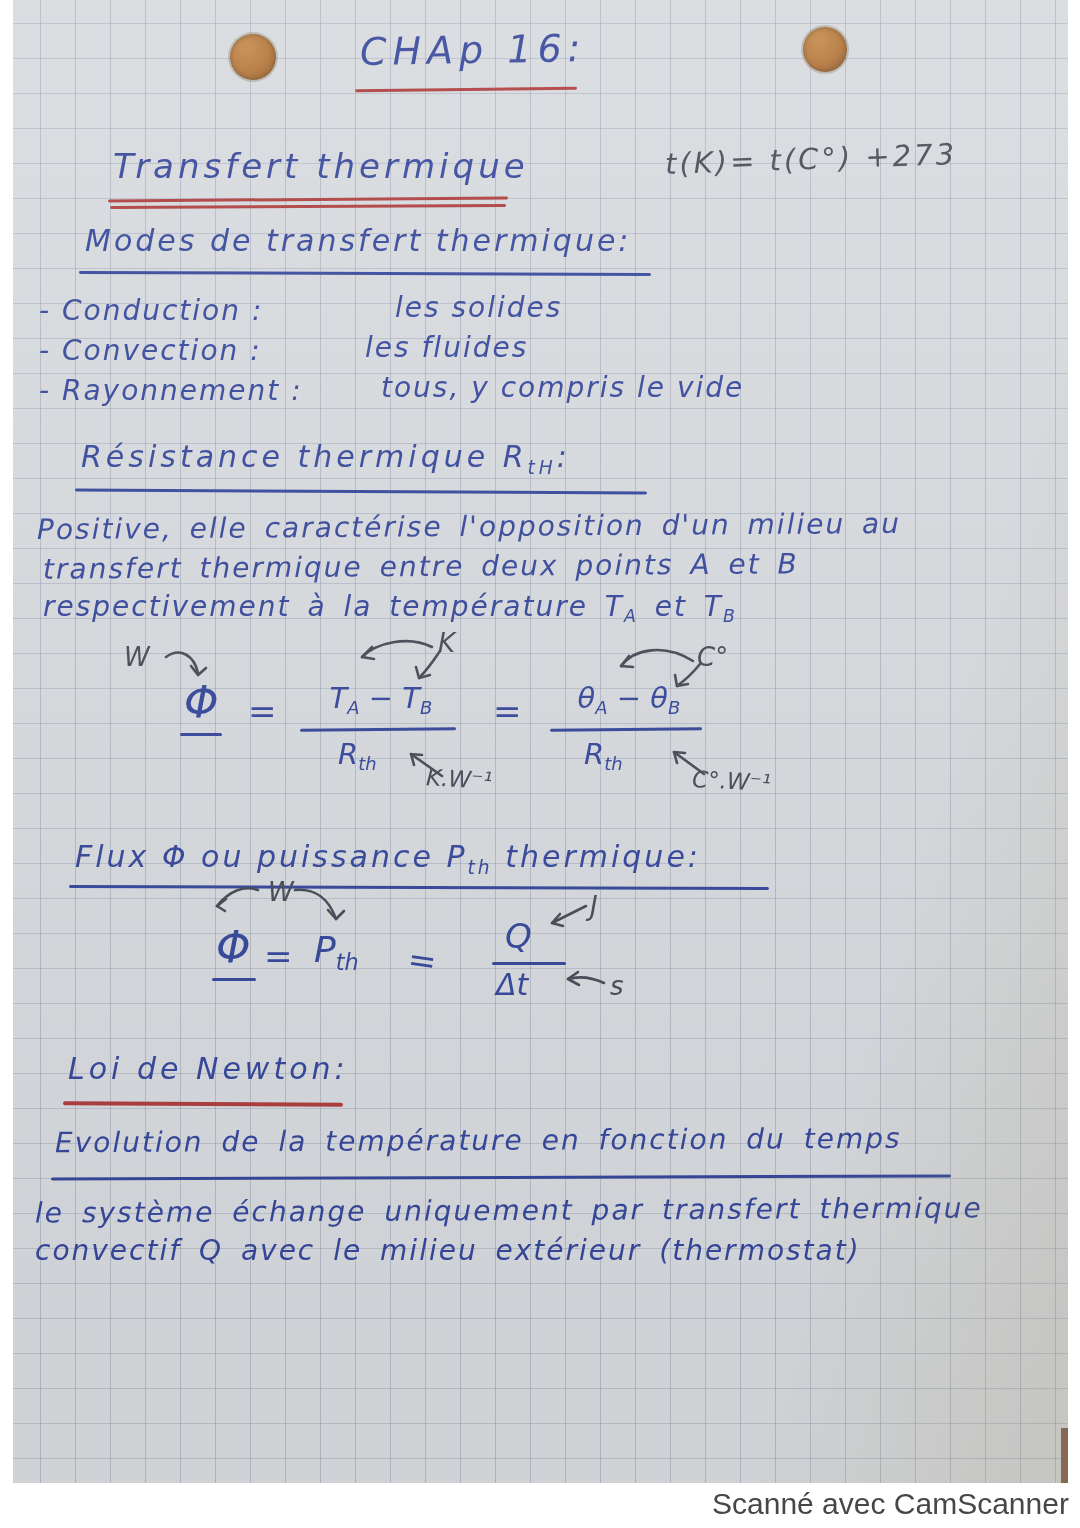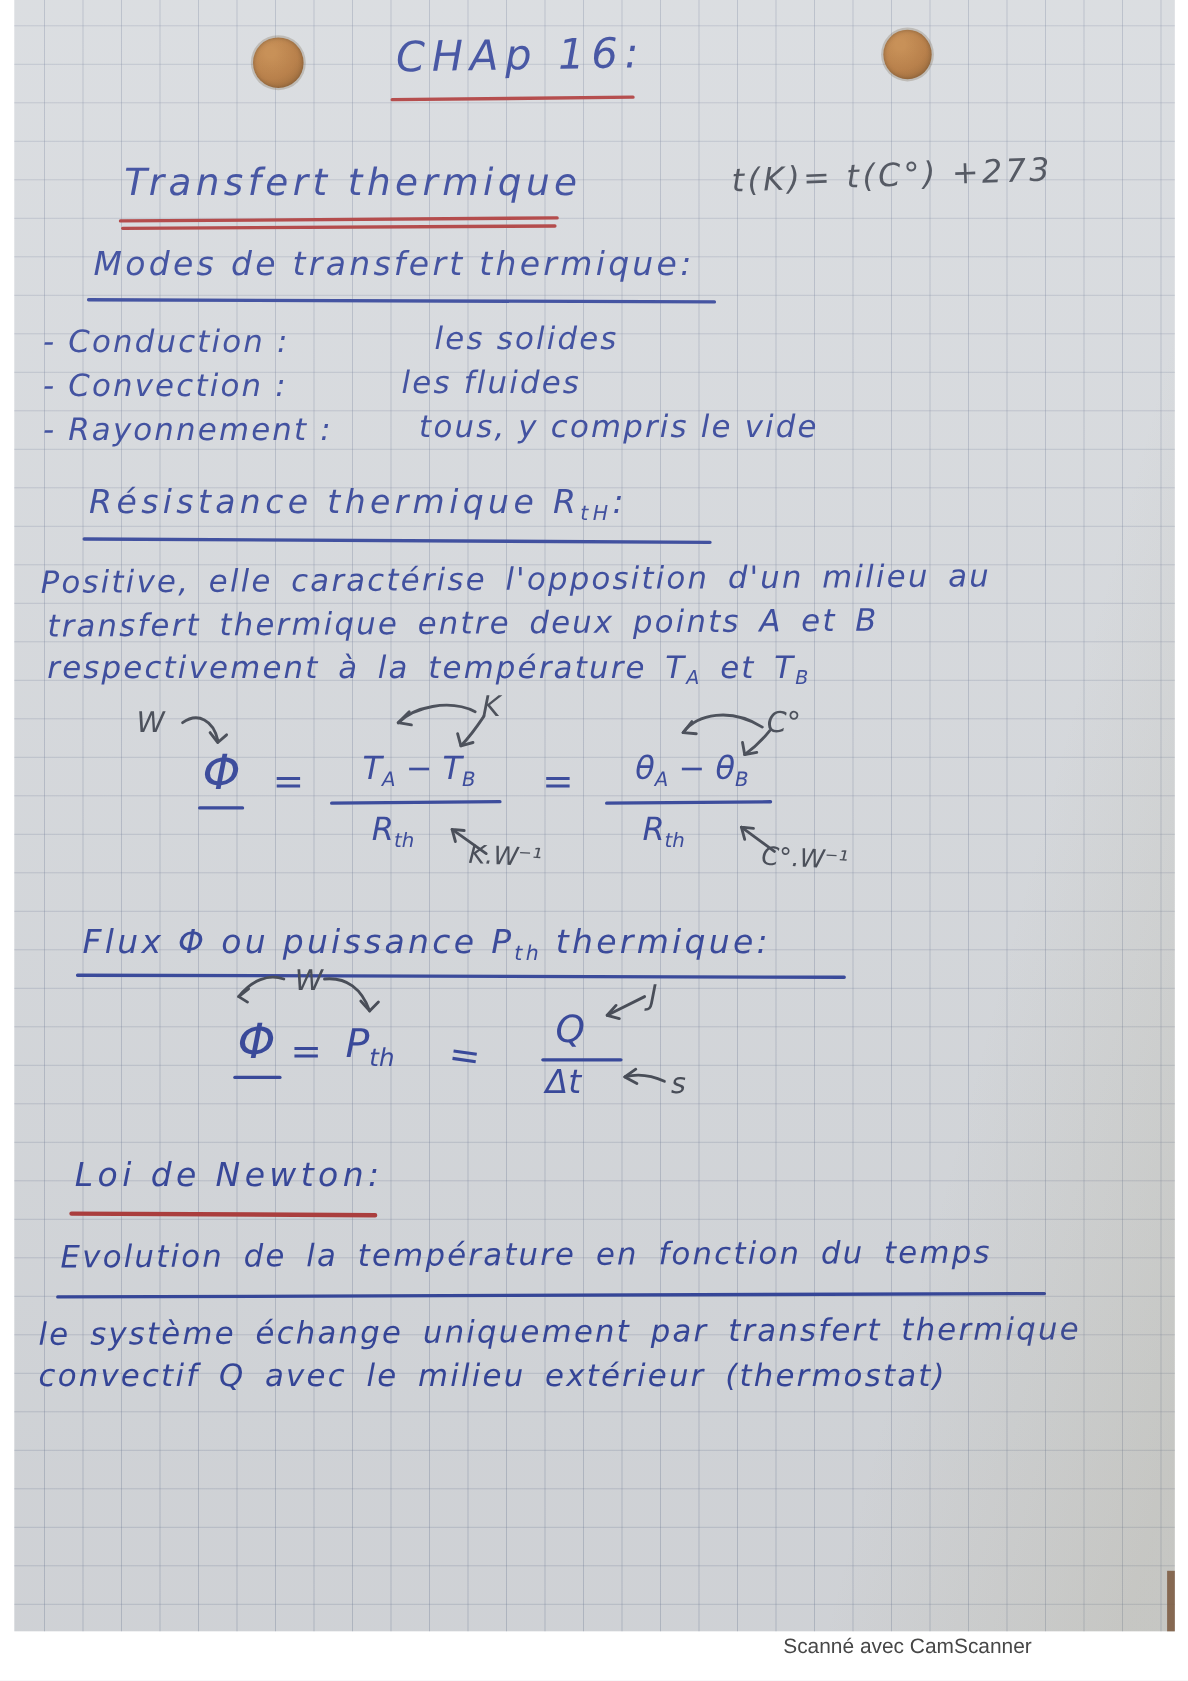--- a/index.html
+++ b/index.html
@@ -45,21 +45,21 @@
   .ul-red{background:var(--underline-red);height:3px;}
   .ul-blue{background:var(--ink-blue);height:3px;}
   .frac-bar{position:absolute;background:var(--ink-blue);height:3px;border-radius:2px;}
   sub{font-size:0.62em;vertical-align:-0.35em;}
   .formula{position:absolute;}
   .formula svg{position:absolute;left:0;top:0;pointer-events:none;}
   .arr{stroke:var(--ink-dark);stroke-width:2.6;fill:none;stroke-linecap:round;stroke-linejoin:round;}
   .phi-underline{position:absolute;background:var(--ink-blue);height:3px;border-radius:2px;}
   .footer{
     position:absolute;font-family:"Liberation Sans",sans-serif;
-    color:var(--footer-text);font-size:19px;
+    color:var(--footer-text);font-size:30px;
   }
   .edge-strip{position:absolute;background:#7a5138;opacity:.85;}
 </style>
 </head>
 <body>
 
 <div class="paper">
 
   <div class="hole" style="left:217px;top:34px;width:46px;height:46px;"></div>
   <div class="hole" style="left:790px;top:27px;width:44px;height:45px;"></div>

